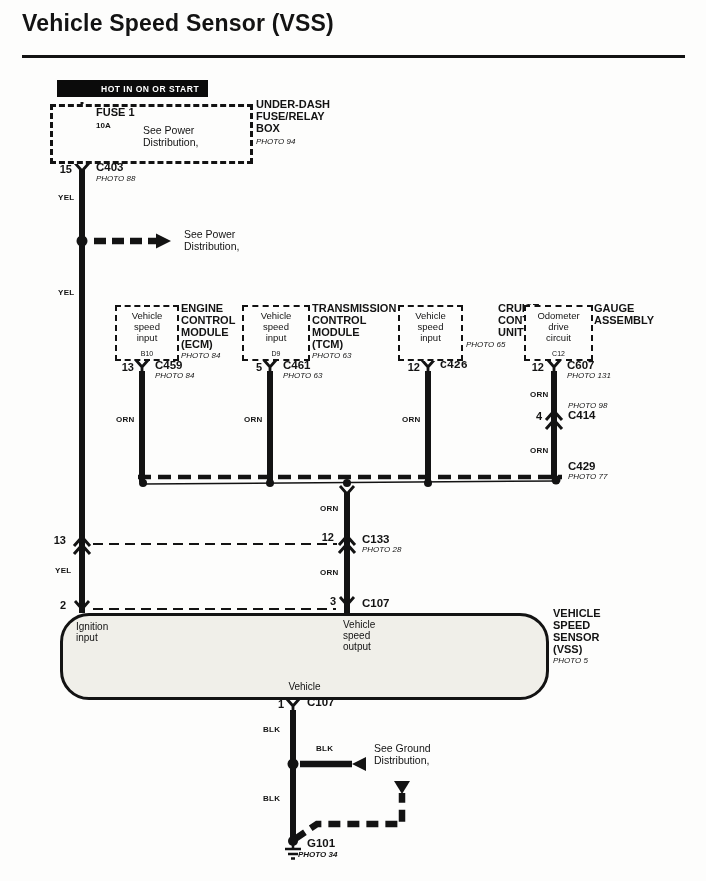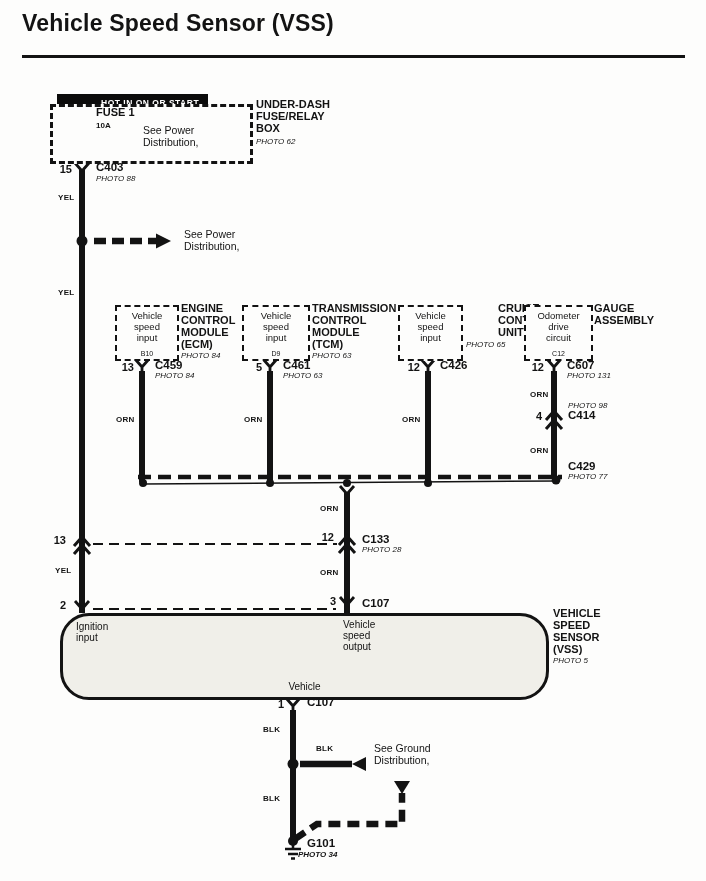--- a/index.html
+++ b/index.html
@@ -105,30 +105,30 @@
 
     <g>
       <circle cx="293" cy="841" r="5" fill="#131313"></circle>
       <path d="M293 841 V849 M285 849 H301 M288 854 H298 M291 858.5 H295" stroke="#131313" stroke-width="2.5" fill="none"></path>
     </g>
   </svg>
 
   <div class="lbl title" style="left:22px;top:11px;">Vehicle Speed Sensor (VSS)</div>
   <div class="rule" style="left:22px;top:55px;width:663px;height:3px;"></div>
 
-  <div class="hotbar" style="left:57px;top:94px;padding-left:44px;">HOT IN ON OR START</div>
+  <div class="hotbar" style="left:57px;top:80px;padding-left:44px;">HOT IN ON OR START</div>
   <div class="dashbox" style="left:50px;top:104px;width:197px;height:54px;border-width:3px;"></div>
   <div class="lbl bold" style="left:96px;top:106px;font-size:11px;text-align:center;">FUSE 1</div>
   <div class="lbl bold" style="left:96px;top:122px;font-size:8px;">10A</div>
   <div class="lbl note" style="left:143px;top:124px;">See Power
 Distribution,</div>
   <div class="lbl complabel" style="left:256px;top:99px;">UNDER-DASH
 FUSE/RELAY
 BOX</div>
-  <div class="lbl photo" style="left:256px;top:138px;">PHOTO 62</div>
+  <div class="lbl photo" style="left:256px;top:138px;">PHOTO 94</div>
 
   <div class="lbl pin" style="left:52px;top:163px;width:20px;">15</div>
   <div class="lbl conn" style="left:96px;top:161px;">C403</div>
   <div class="lbl photo" style="left:96px;top:175px;">PHOTO 88</div>
   <div class="lbl wirecol" style="left:58px;top:194px;">YEL</div>
   <div class="lbl note" style="left:184px;top:228px;">See Power
 Distribution,</div>
   <div class="lbl wirecol" style="left:58px;top:289px;">YEL</div>
 
   <div class="dashbox" style="left:115px;top:305px;width:60px;height:52px;">
@@ -167,21 +167,21 @@
     <div class="boxtext">Vehicle
 speed
 input</div>
     <div class="boxpin"></div>
   </div>
   <div class="lbl complabel" style="left:466px;top:303px;margin-left:32px;">CRUISE
 CONTROL
 UNIT</div>
   <div class="lbl photo" style="left:466px;top:341px;">PHOTO 65</div>
   <div class="lbl pin" style="left:402px;top:361px;width:18px;">12</div>
-  <div class="lbl conn" style="left:440px;top:359px;">C426</div>
+  <div class="lbl conn" style="left:440px;top:359px;font-family:Liberation Mono, monospace;">C426</div>
   <div class="lbl wirecol" style="left:402px;top:416px;">ORN</div>
 
   <div class="dashbox" style="left:524px;top:305px;width:65px;height:52px;">
     <div class="boxtext">Odometer
 drive
 circuit</div>
     <div class="boxpin">C12</div>
   </div>
   <div class="lbl complabel" style="left:594px;top:303px;">GAUGE
 ASSEMBLY</div>

